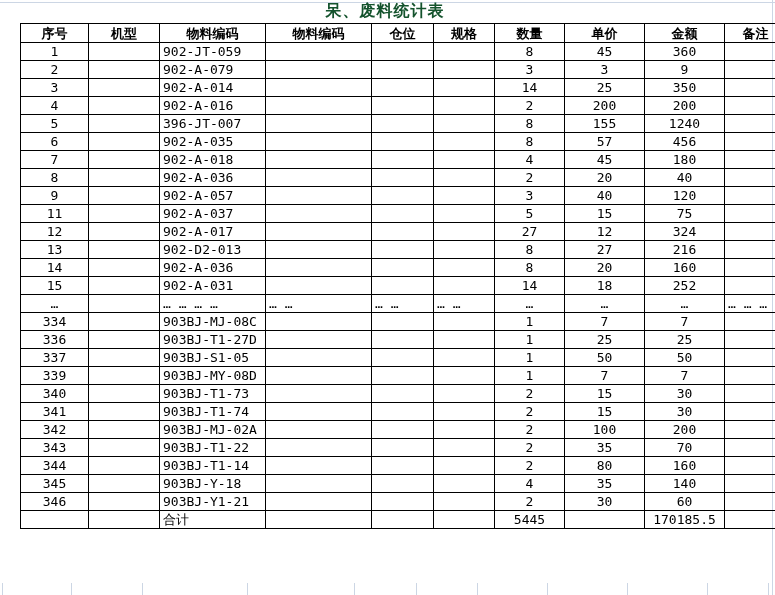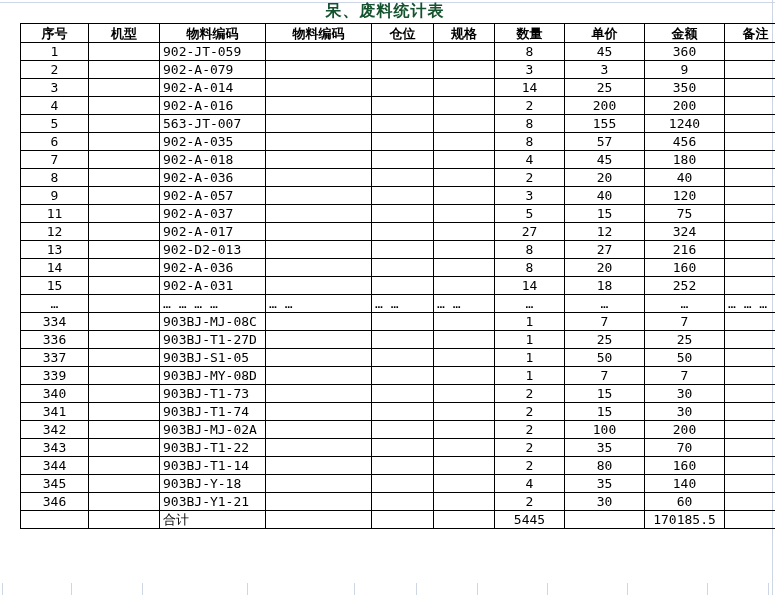--- a/index.html
+++ b/index.html
@@ -123,21 +123,21 @@
           <td class="al-l"></td>
           <td class="al-l"></td>
           <td class="al-c">2</td>
           <td class="al-c">200</td>
           <td class="al-c">200</td>
           <td class="al-l"></td>
         </tr>
         <tr>
           <td class="al-c">5</td>
           <td class="al-c"></td>
-          <td class="al-l">563-JT-007</td>
+          <td class="al-l">396-JT-007</td>
           <td class="al-l"></td>
           <td class="al-l"></td>
           <td class="al-l"></td>
           <td class="al-c">8</td>
           <td class="al-c">155</td>
           <td class="al-c">1240</td>
           <td class="al-l"></td>
         </tr>
         <tr>
           <td class="al-c">6</td>

